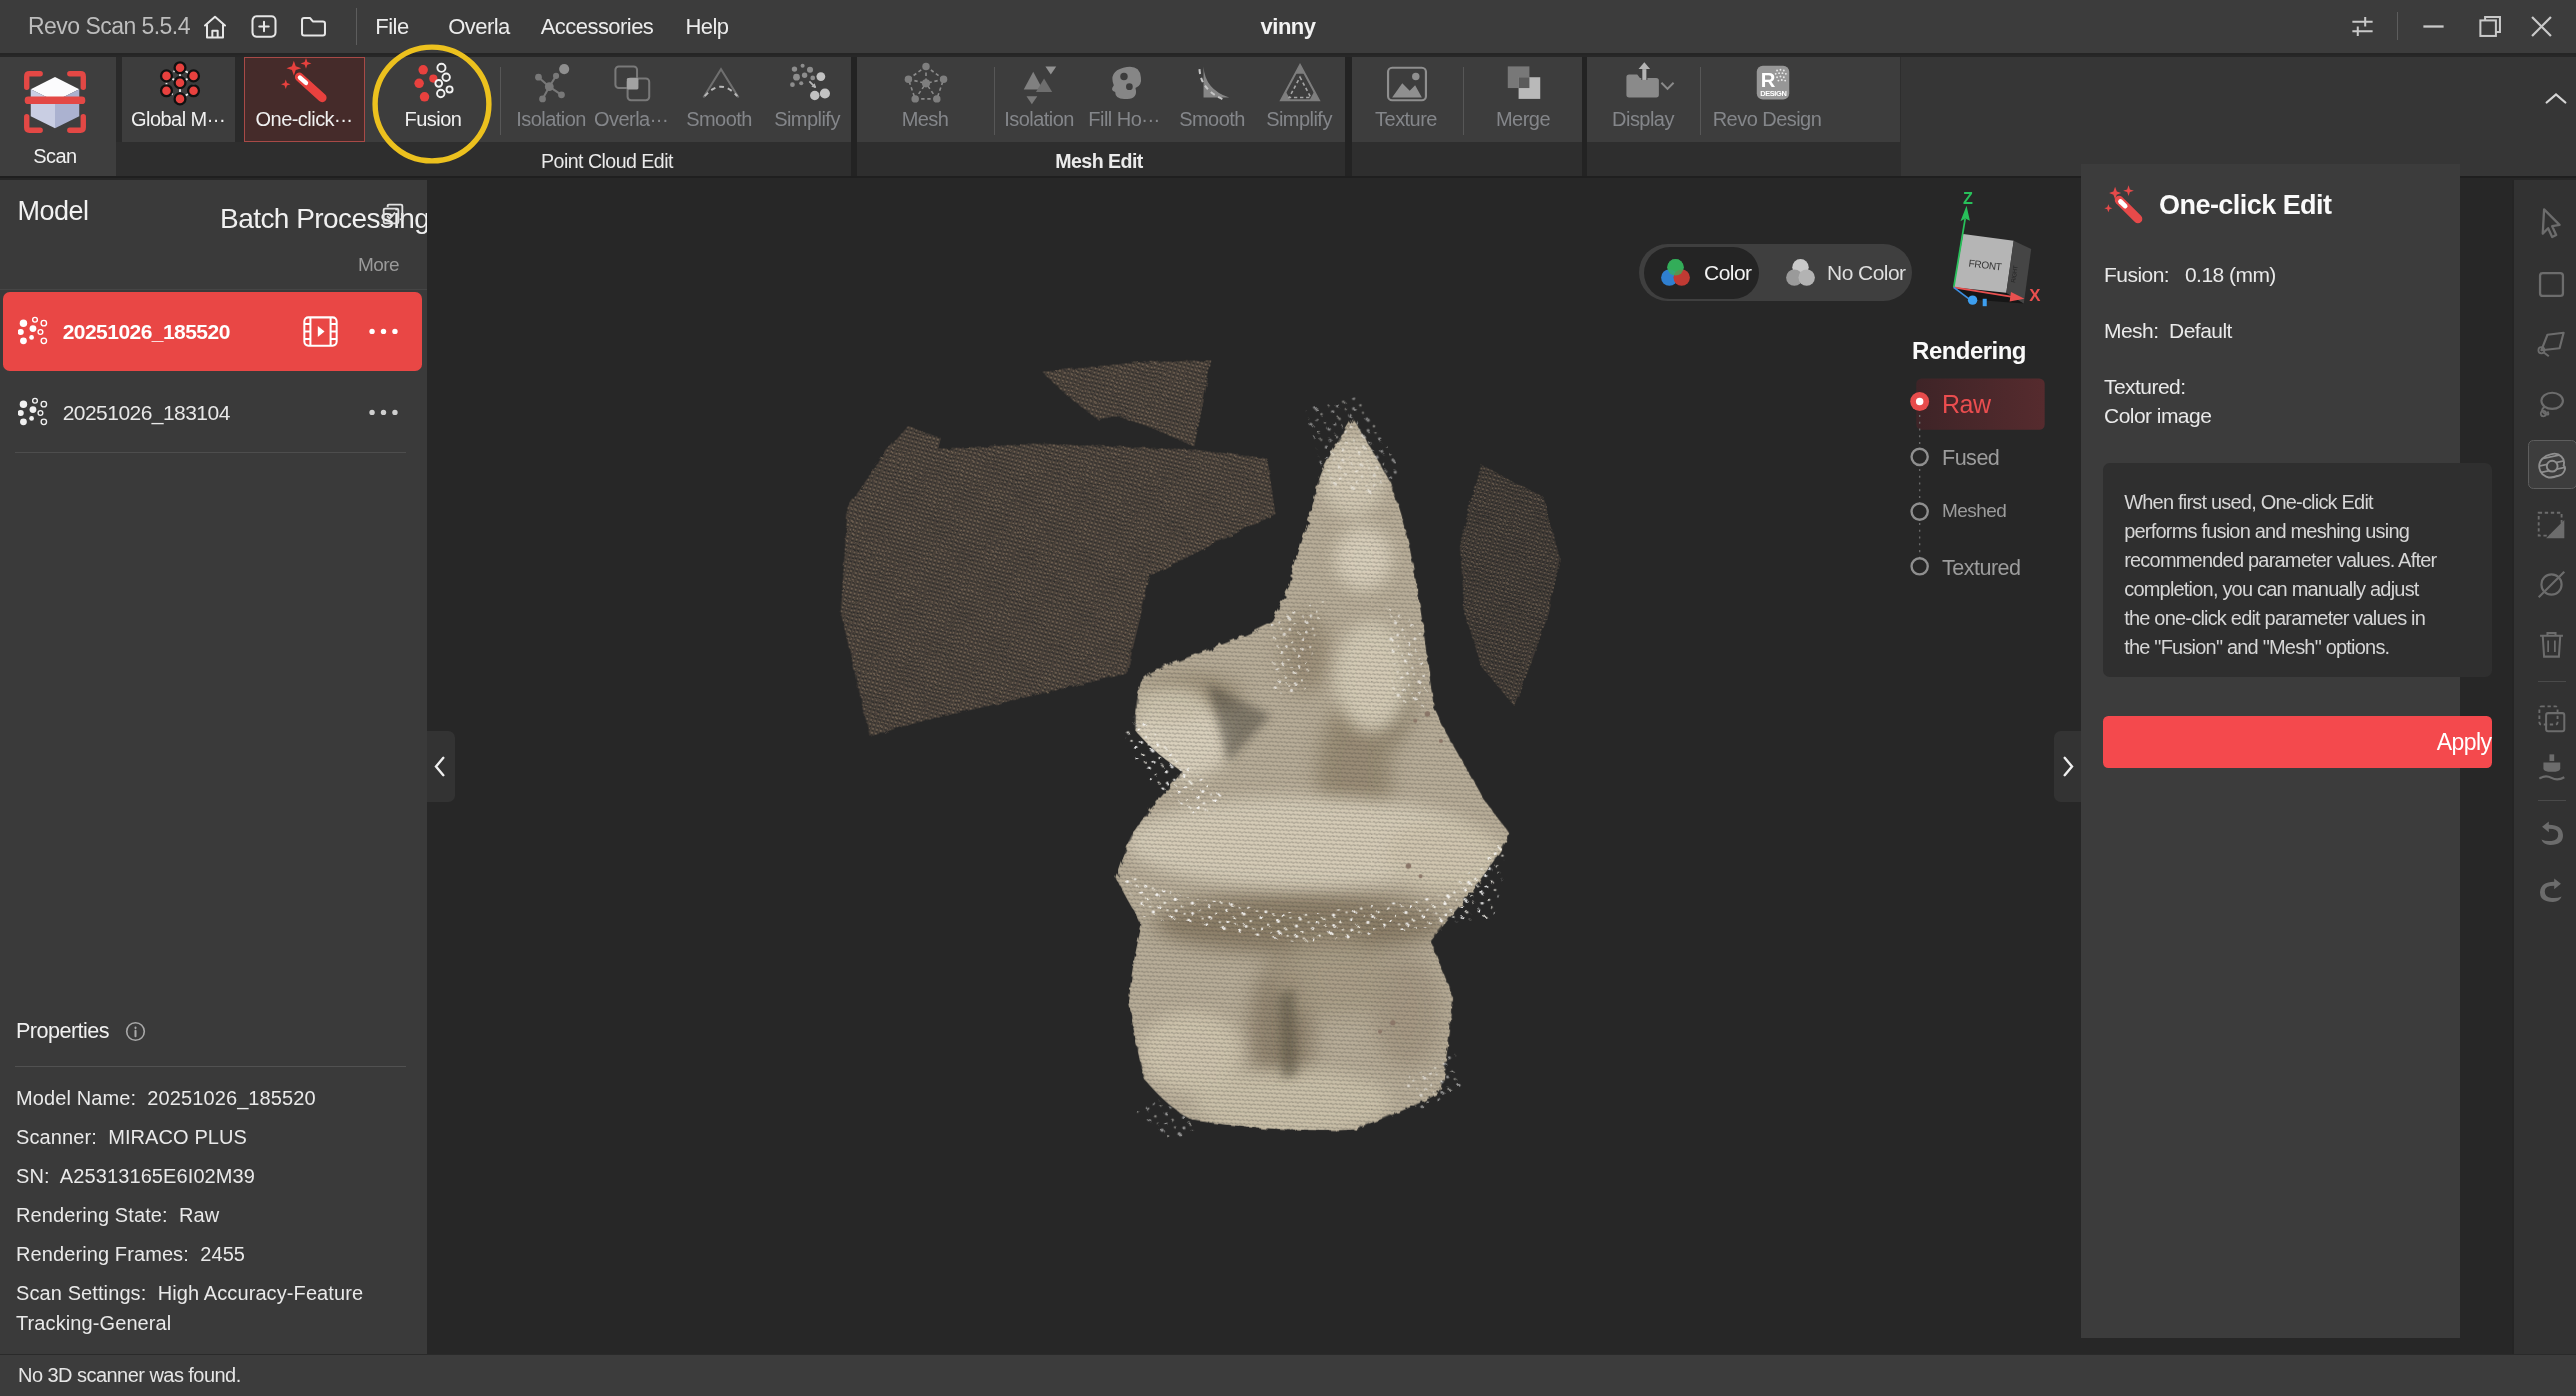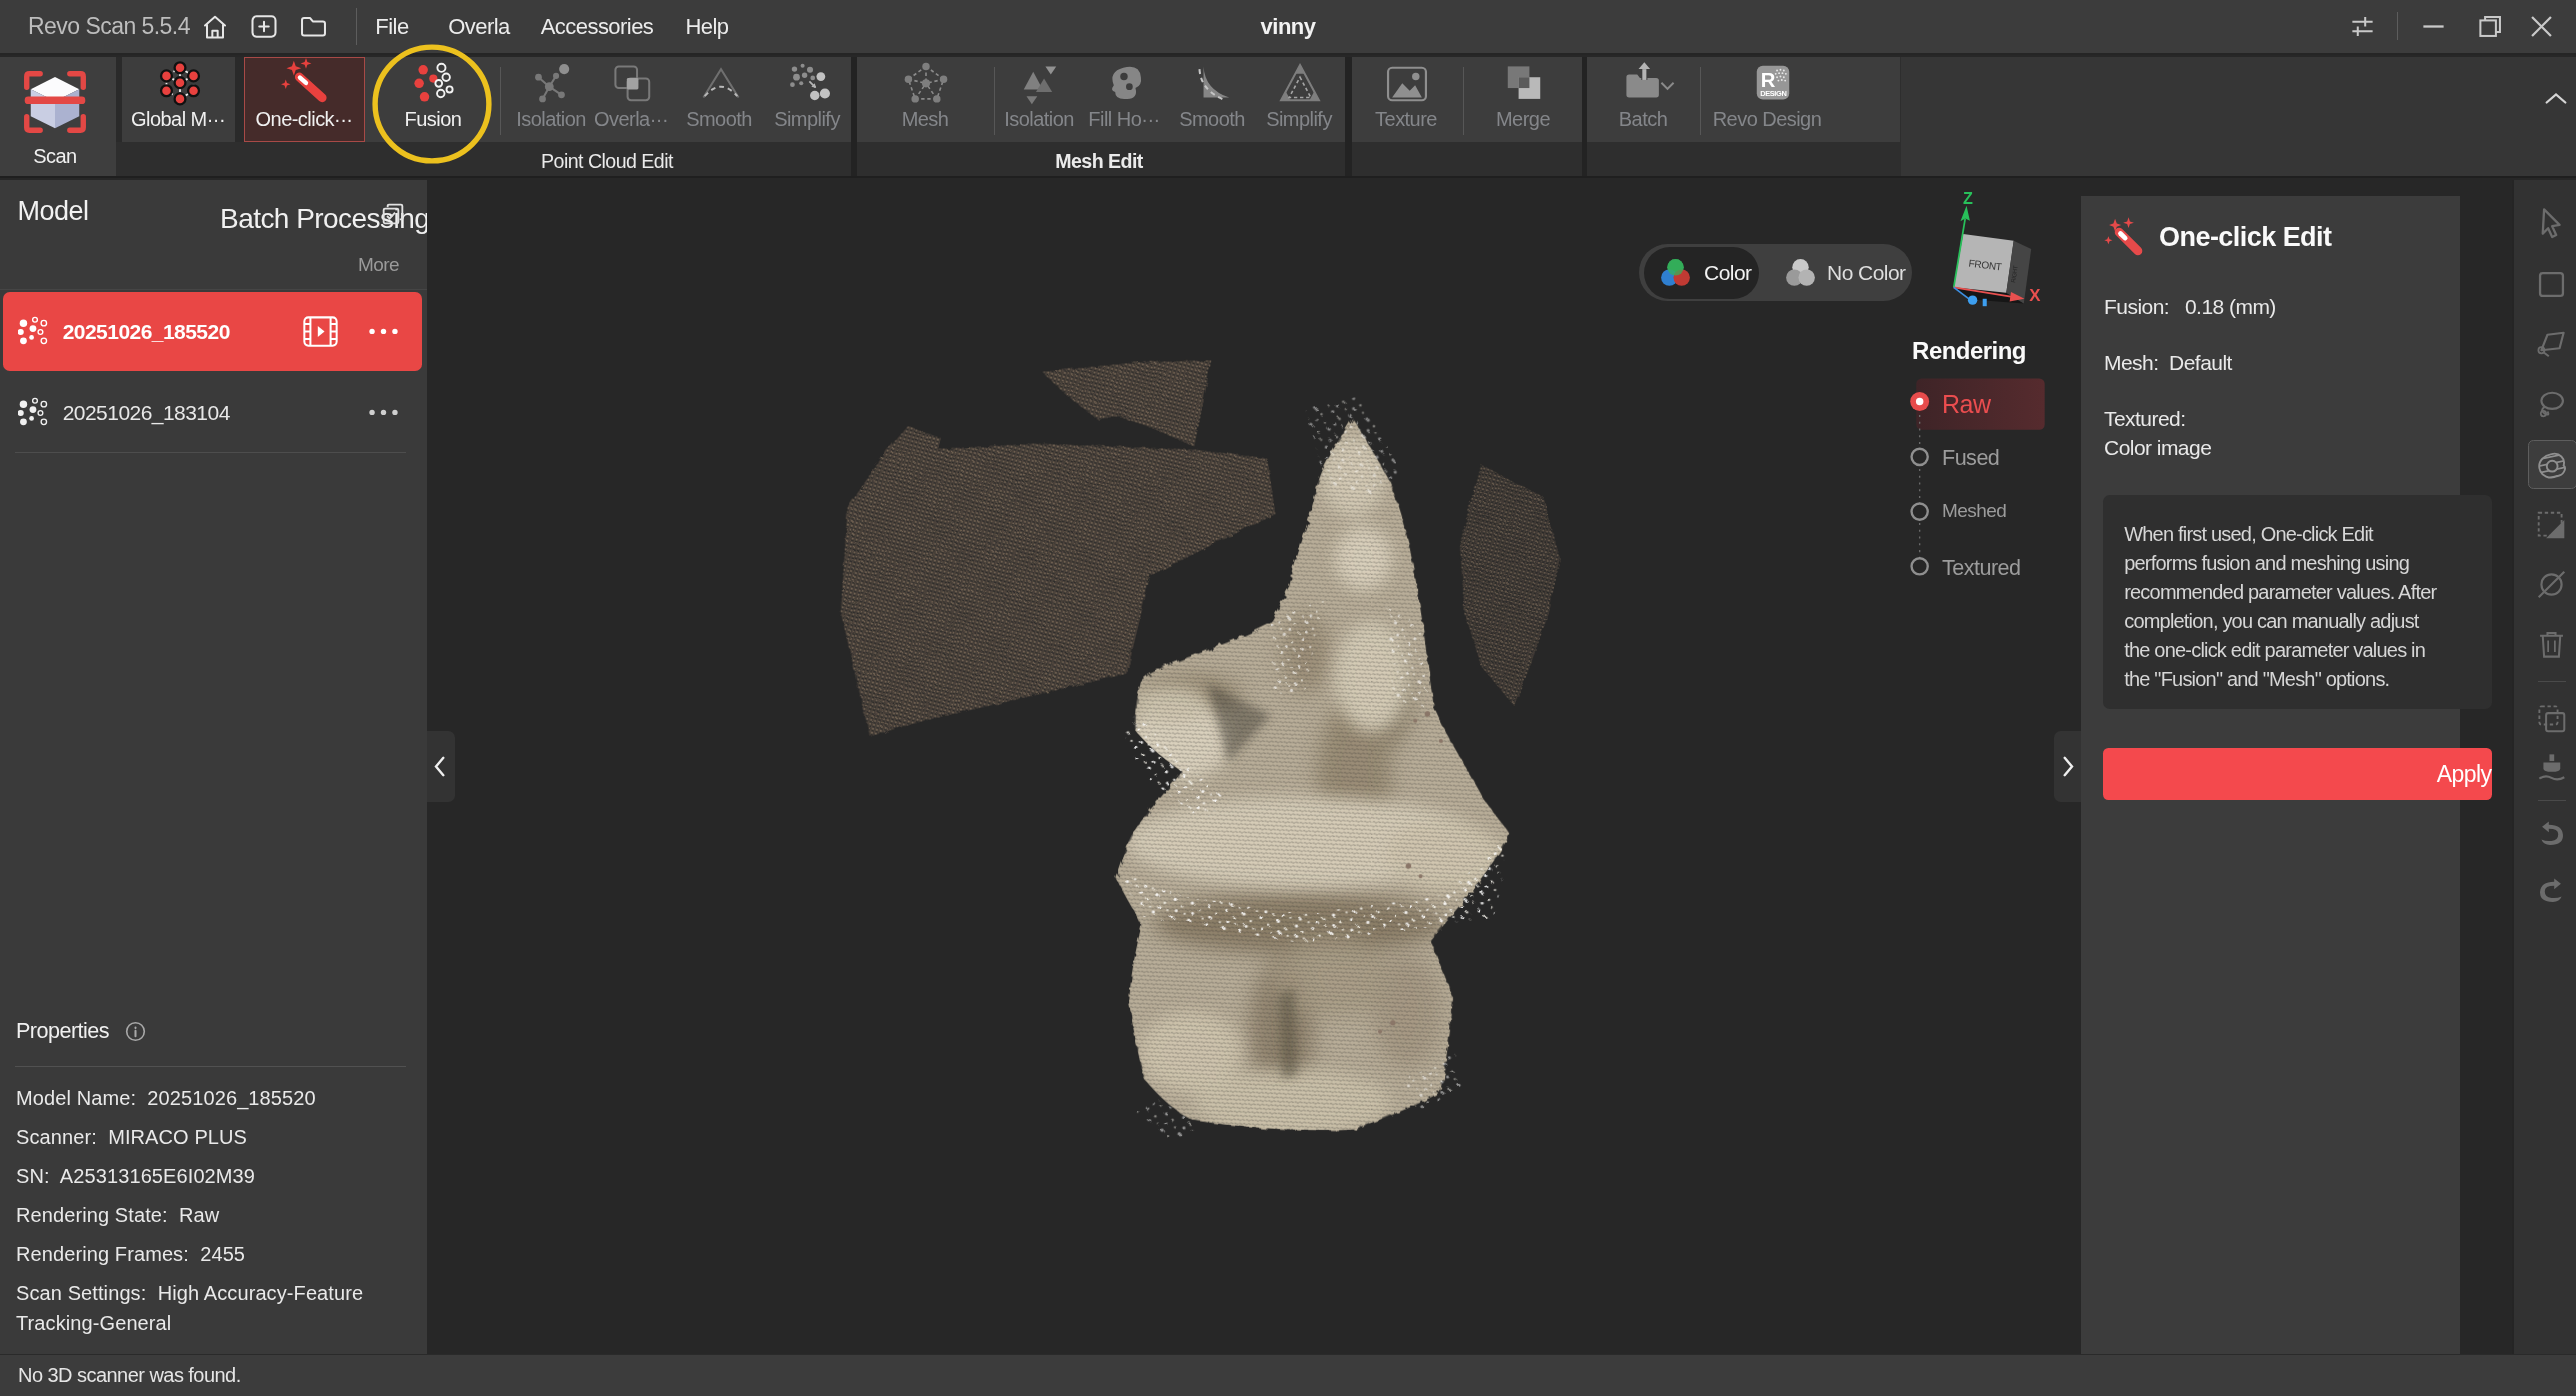--- a/index.html
+++ b/index.html
@@ -246,21 +246,21 @@
 
   <svg class="a" style="left:1621px;top:4px" width="46" height="46" viewBox="0 0 68 68">
     <path d="M8 24 Q8 20 12 20 H24 L28 25 H52 Q56 25 56 29 V50 Q56 54 52 54 H12 Q8 54 8 50 Z" fill="#8a8a8a"></path>
     <rect x="30" y="10" width="9" height="18" fill="#3d3d3d"></rect>
     <rect x="31.5" y="12" width="6" height="16" fill="#b5b5b5"></rect>
     <path d="M26 12 L34.5 2 L43 12 Z" fill="#b5b5b5"></path>
   </svg>
   <svg class="a" style="left:1656px;top:19px" width="23" height="19" viewBox="0 0 34 28">
     <path d="M8 10 L17 19 L26 10" fill="none" stroke="#8a8a8a" stroke-width="3"></path>
   </svg>
-  <span class="a ctr" style="left:1643px;top:47px;line-height:30px;font-size:20px;color:#84868a">Batch</span>
+  <span class="a ctr" style="left:1643px;top:47px;line-height:30px;font-size:20px;color:#84868a">Display</span>
 
   <svg class="a" style="left:1750px;top:4px" width="46" height="46" viewBox="0 0 68 68">
     <rect x="10" y="7" width="48" height="50" rx="9" fill="#979797"></rect>
     <text x="16" y="39" font-family="Liberation Sans,sans-serif" font-size="30" font-weight="bold" fill="#fff">R</text>
     <g fill="#e8e8e8">
       <circle cx="40" cy="14" r="1.4"></circle>
         <circle cx="45" cy="13" r="1.4"></circle>
         <circle cx="50" cy="14" r="1.4"></circle>
       <circle cx="38" cy="19" r="1.4"></circle>
         <circle cx="43" cy="18" r="1.4"></circle>
@@ -520,21 +520,21 @@
       <path d="M17 4 L6 17 L17 30" fill="none" stroke="#efefef" stroke-width="3.6" stroke-linecap="round"></path>
     </svg>
   </div>
   <div class="a" style="left:1627px;top:551px;width:28px;height:71px;background:#333333;border-radius:6.8px 0 0 6.8px">
     <svg class="a" style="left:6px;top:24px" width="16" height="23" viewBox="0 0 24 34">
       <path d="M7 4 L18 17 L7 30" fill="none" stroke="#efefef" stroke-width="3.6" stroke-linecap="round"></path>
     </svg>
   </div>
 </div>
 
-<div class="a" style="left:2081px;top:196px;width:379px;height:1174px;background:#3c3c3c">
+<div class="a" style="left:2081px;top:164px;width:379px;height:1174px;background:#3c3c3c">
   <svg class="a" style="left:21.6px;top:20px" width="43" height="43" viewBox="0 0 64 64">
     <path d="M24 24 L52 52" stroke="#e64a4a" stroke-width="13" stroke-linecap="round"></path>
     <path d="M26 26 L33 33" stroke="#fff" stroke-width="7" stroke-linecap="round"></path>
     <path d="M18 4 L20.5 11 L27 13.5 L20.5 16 L18 23 L15.5 16 L9 13.5 L15.5 11 Z" fill="#e64a4a"></path>
     <path d="M38 2 L40 8 L46 10 L40 12 L38 18 L36 12 L30 10 L36 8 Z" fill="#e64a4a"></path>
     <path d="M8 30 L9.7 34.5 L14 36 L9.7 37.7 L8 42 L6.3 37.7 L2 36 L6.3 34.5 Z" fill="#e64a4a"></path>
   </svg>
   <span class="a" style="left:78px;top:26px;font-size:27px;color:#fafafa;font-weight:bold">One-click Edit</span>
   <span class="a" style="left:23px;top:99px;font-size:21px;color:#e9e9e9">Fusion: &nbsp; 0.18 (mm)</span>
   <span class="a" style="left:23px;top:155px;font-size:21px;color:#e9e9e9">Mesh: &nbsp;Default</span>

